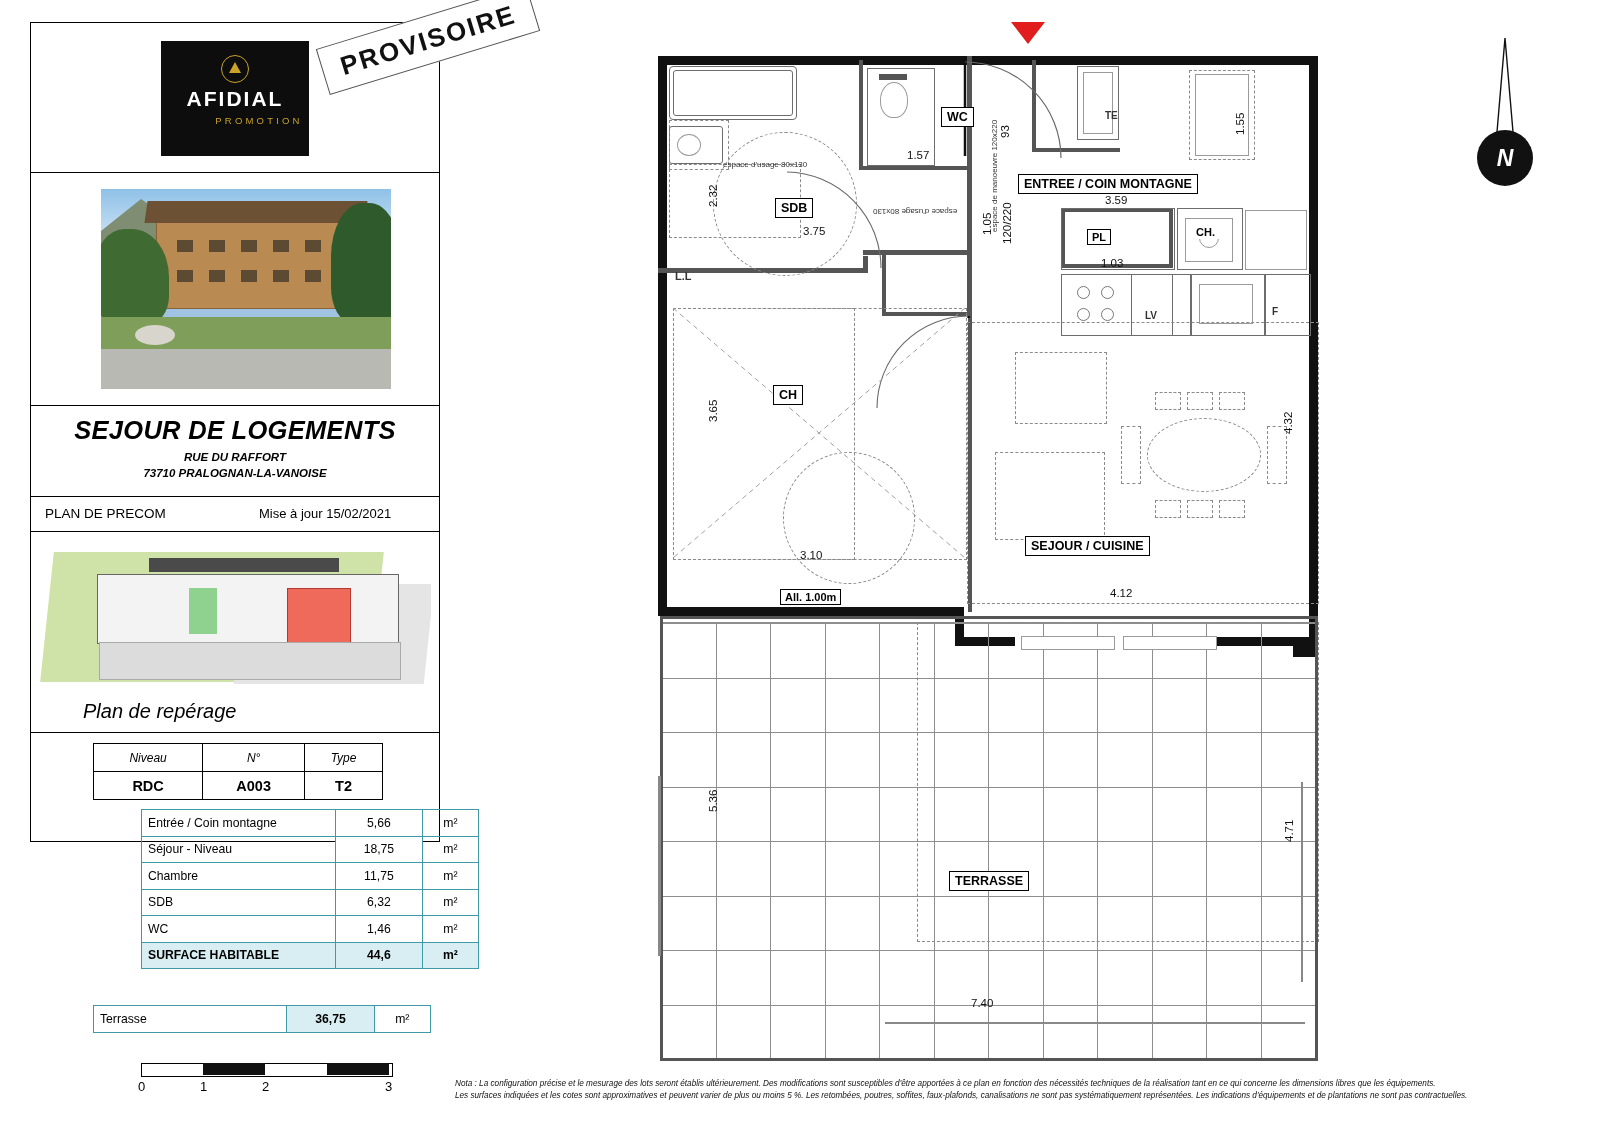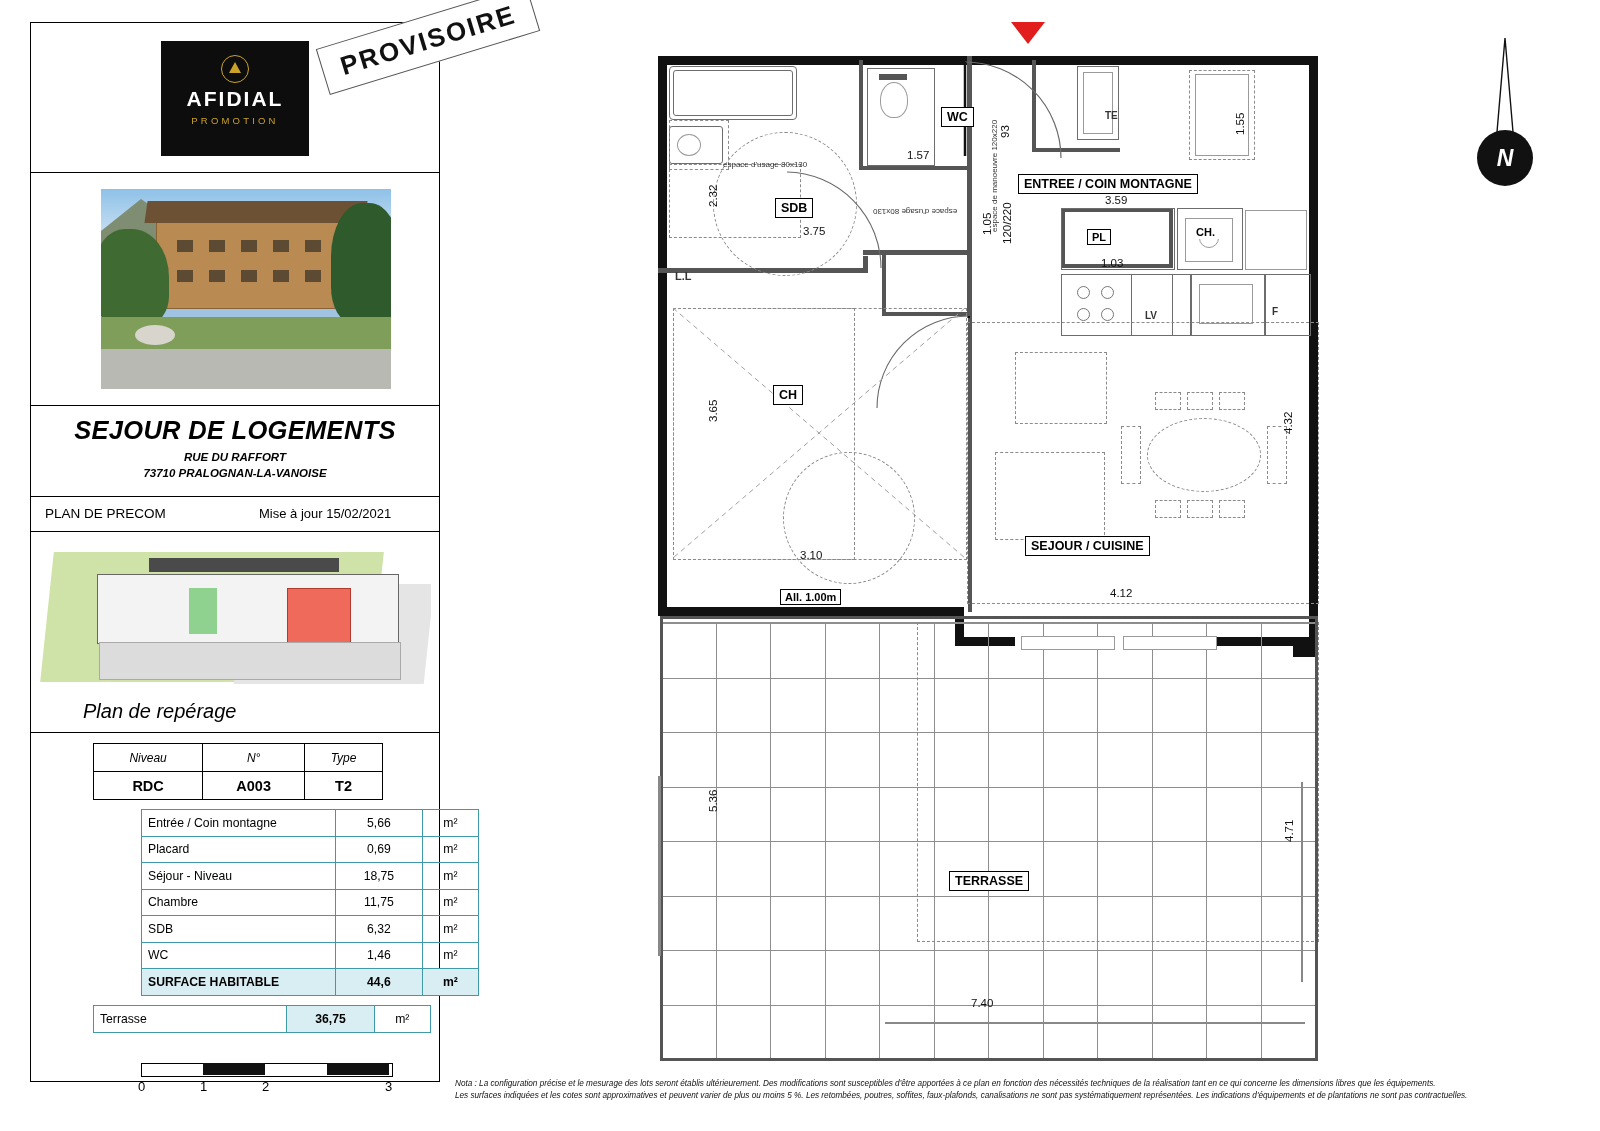--- a/index.html
+++ b/index.html
@@ -1,28 +1,28 @@
 <!DOCTYPE html>
 <html><head>
 <meta charset="utf-8">
 <style>
   html, body { margin:0; padding:0; background:#ffffff; }
   body { width:1600px; height:1131px; position:relative; font-family:"Liberation Sans", sans-serif; color:#000; }
 
   .page { position:absolute; left:0; top:0; width:1600px; height:1131px; }
 
   
-  .left-panel { position:absolute; left:30px; top:22px; width:410px; height:1060px; border:1px solid #000; box-sizing:border-box; }
+  .left-panel { position:absolute; left:30px; top:22px; width:410px; height:820px; border:1px solid #000; box-sizing:border-box; }
 
   .logo-cell { position:absolute; left:0; top:0; width:408px; height:150px; border-bottom:1px solid #000; box-sizing:border-box; }
   .logo-box { position:absolute; left:130px; top:18px; width:148px; height:115px; background:#0d0d0d; }
   .logo-mark { position:absolute; left:50%; top:14px; transform:translateX(-50%); width:26px; height:26px; border:1.5px solid #c9a227; border-radius:50%; }
   .logo-mark:after { content:""; position:absolute; left:50%; top:6px; transform:translateX(-50%); width:0; height:0; border-left:6px solid transparent; border-right:6px solid transparent; border-bottom:11px solid #c9a227; }
   .logo-name { position:absolute; left:0; top:46px; width:100%; text-align:center; color:#fff; font-size:21px; letter-spacing:2px; font-weight:bold; }
-  .logo-sub { position:absolute; left:0; top:74px; width:100%; text-align:center; color:#c9a227; font-size:9.5px; letter-spacing:3.2px; }
+  .logo-sub { position:absolute; left:0; top:74px; width:100%; text-align:center; color:#c9a227; font-size:9.5px; letter-spacing:3.2px;padding-left:24px; }
 
   .provisoire { position:absolute; left:318px; top:16px; width:218px; height:46px; border:1px solid #555; background:#fff; transform:rotate(-17deg); }
   .provisoire span { display:block; text-align:center; line-height:46px; font-size:26px; font-weight:bold; letter-spacing:2px; color:#111; }
 
   .photo-cell { position:absolute; left:0; top:150px; width:408px; height:233px; border-bottom:1px solid #000; box-sizing:border-box; }
   .photo { position:absolute; left:70px; top:16px; width:290px; height:200px; overflow:hidden; background:#9fc3e0; }
   .sky { position:absolute; left:0; top:0; width:100%; height:52px; background:linear-gradient(#8fc1e8,#cfe4f3); }
   .mountain { position:absolute; left:-20px; top:10px; width:0; height:0; border-left:60px solid transparent; border-right:70px solid transparent; border-bottom:48px solid #7f8d73; }
   .bldg { position:absolute; left:55px; top:22px; width:200px; height:96px; background:#b98a52; border:1px solid #8a6236; }
   .bldg-roof { position:absolute; left:45px; top:12px; width:220px; height:22px; background:#6d5134; transform:skewX(-8deg); }
@@ -197,25 +197,20 @@
 
     <div class="surf-table">
       <table>
         <tbody>
             <tr>
           <td class="name">Entrée / Coin montagne</td>
           <td class="val">5,66</td>
           <td class="unit">m²</td>
         </tr>
         <tr>
-          <td class="name">Placard</td>
-          <td class="val">0,69</td>
-          <td class="unit">m²</td>
-        </tr>
-        <tr>
           <td class="name">Séjour - Niveau</td>
           <td class="val">18,75</td>
           <td class="unit">m²</td>
         </tr>
         <tr>
           <td class="name">Chambre</td>
           <td class="val">11,75</td>
           <td class="unit">m²</td>
         </tr>
         <tr>

